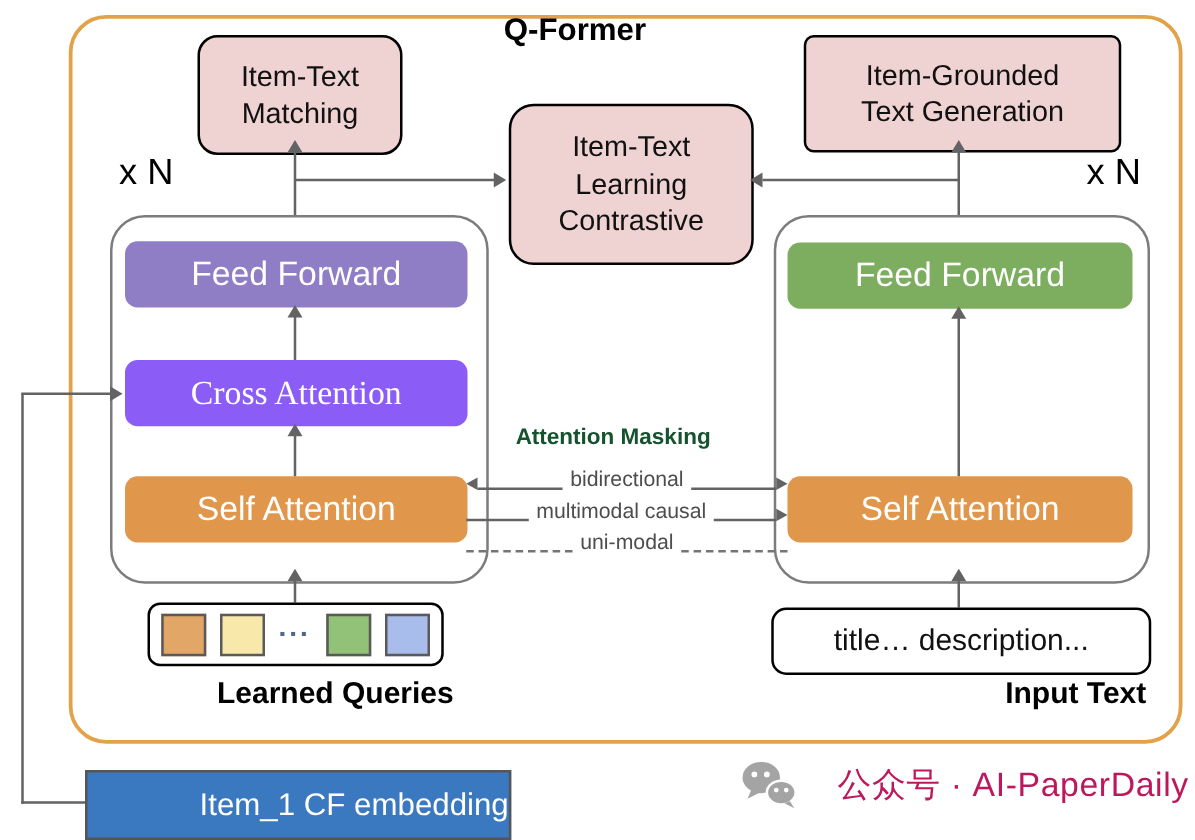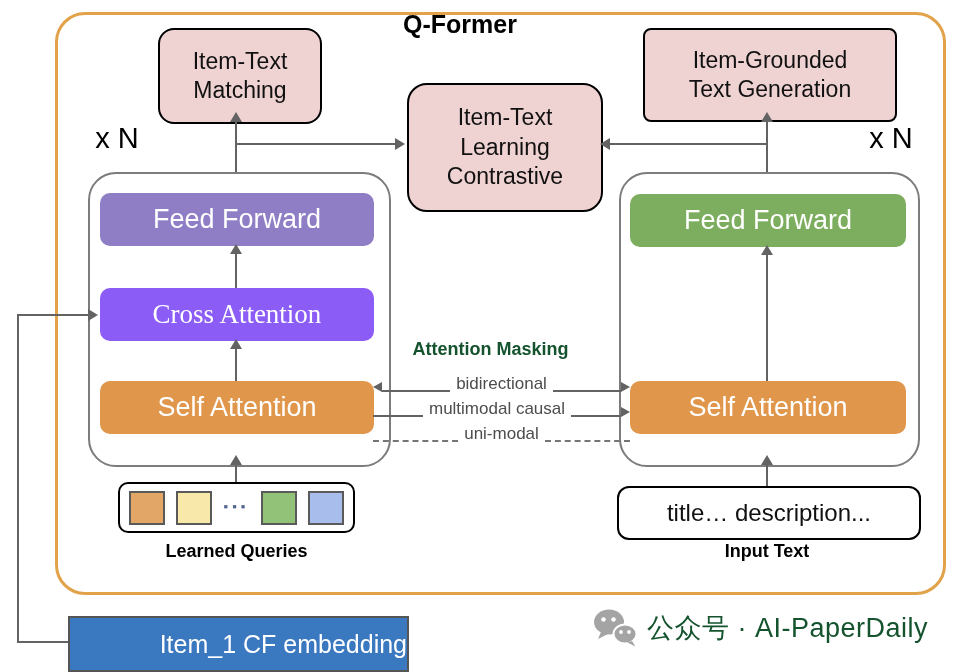--- a/index.html
+++ b/index.html
@@ -55,35 +55,35 @@
   .mask-row .ah-l{width:0;height:0;border-top:5px solid transparent;border-bottom:5px solid transparent;
                   border-right:9px solid #636363;}
   .mask-row .ah-r{width:0;height:0;border-top:5px solid transparent;border-bottom:5px solid transparent;
                   border-left:9px solid #636363;}
 
   
   .lq-box{left:118px;top:482px;width:237px;height:51px;border:2px solid #000;border-radius:10px;
           background:#fff;display:flex;align-items:center;justify-content:space-between;padding:0 9px;box-sizing:border-box;}
   .q-square{width:36px;height:34px;border:2px solid #5a5a5a;box-sizing:border-box;}
   .q-dots{font-size:13px;letter-spacing:4px;color:#50648e;font-weight:bold;transform:translateY(-1px);}
-  .caption{font-size:18px;font-weight:bold;color:#000;text-align:center;}
+  .caption{font-size:24px;font-weight:bold;color:#000;text-align:right;}
   .lq-label{left:110px;top:541px;width:253px;}
 
   
   .text-box{left:617px;top:486px;width:300px;height:50px;border:2px solid #000;border-radius:12px;
             background:#fff;display:flex;align-items:center;justify-content:center;font-size:24px;color:#111;}
   .it-label{left:617px;top:541px;width:300px;}
 
   
   .cf-box{left:68px;top:616px;width:337px;height:52px;border:2px solid #555;display:flex;
           align-items:center;justify-content:flex-end;color:#fff;font-size:25px;}
 
   
   .watermark{left:592px;top:608px;display:flex;align-items:center;gap:9px;}
-  .watermark .wm-text{font-size:27px;color:#14532d;letter-spacing:0.5px;}
+  .watermark .wm-text{font-size:27px;color:#be185d;letter-spacing:0.5px;margin-left:23px;}
 </style>
 </head>
 <body>
 
 <div class="canvas">
 
   <div class="abs outer" style="border-color: rgb(226, 162, 74);"></div>
 
   <div class="abs qformer-title">Q-Former</div>
 

